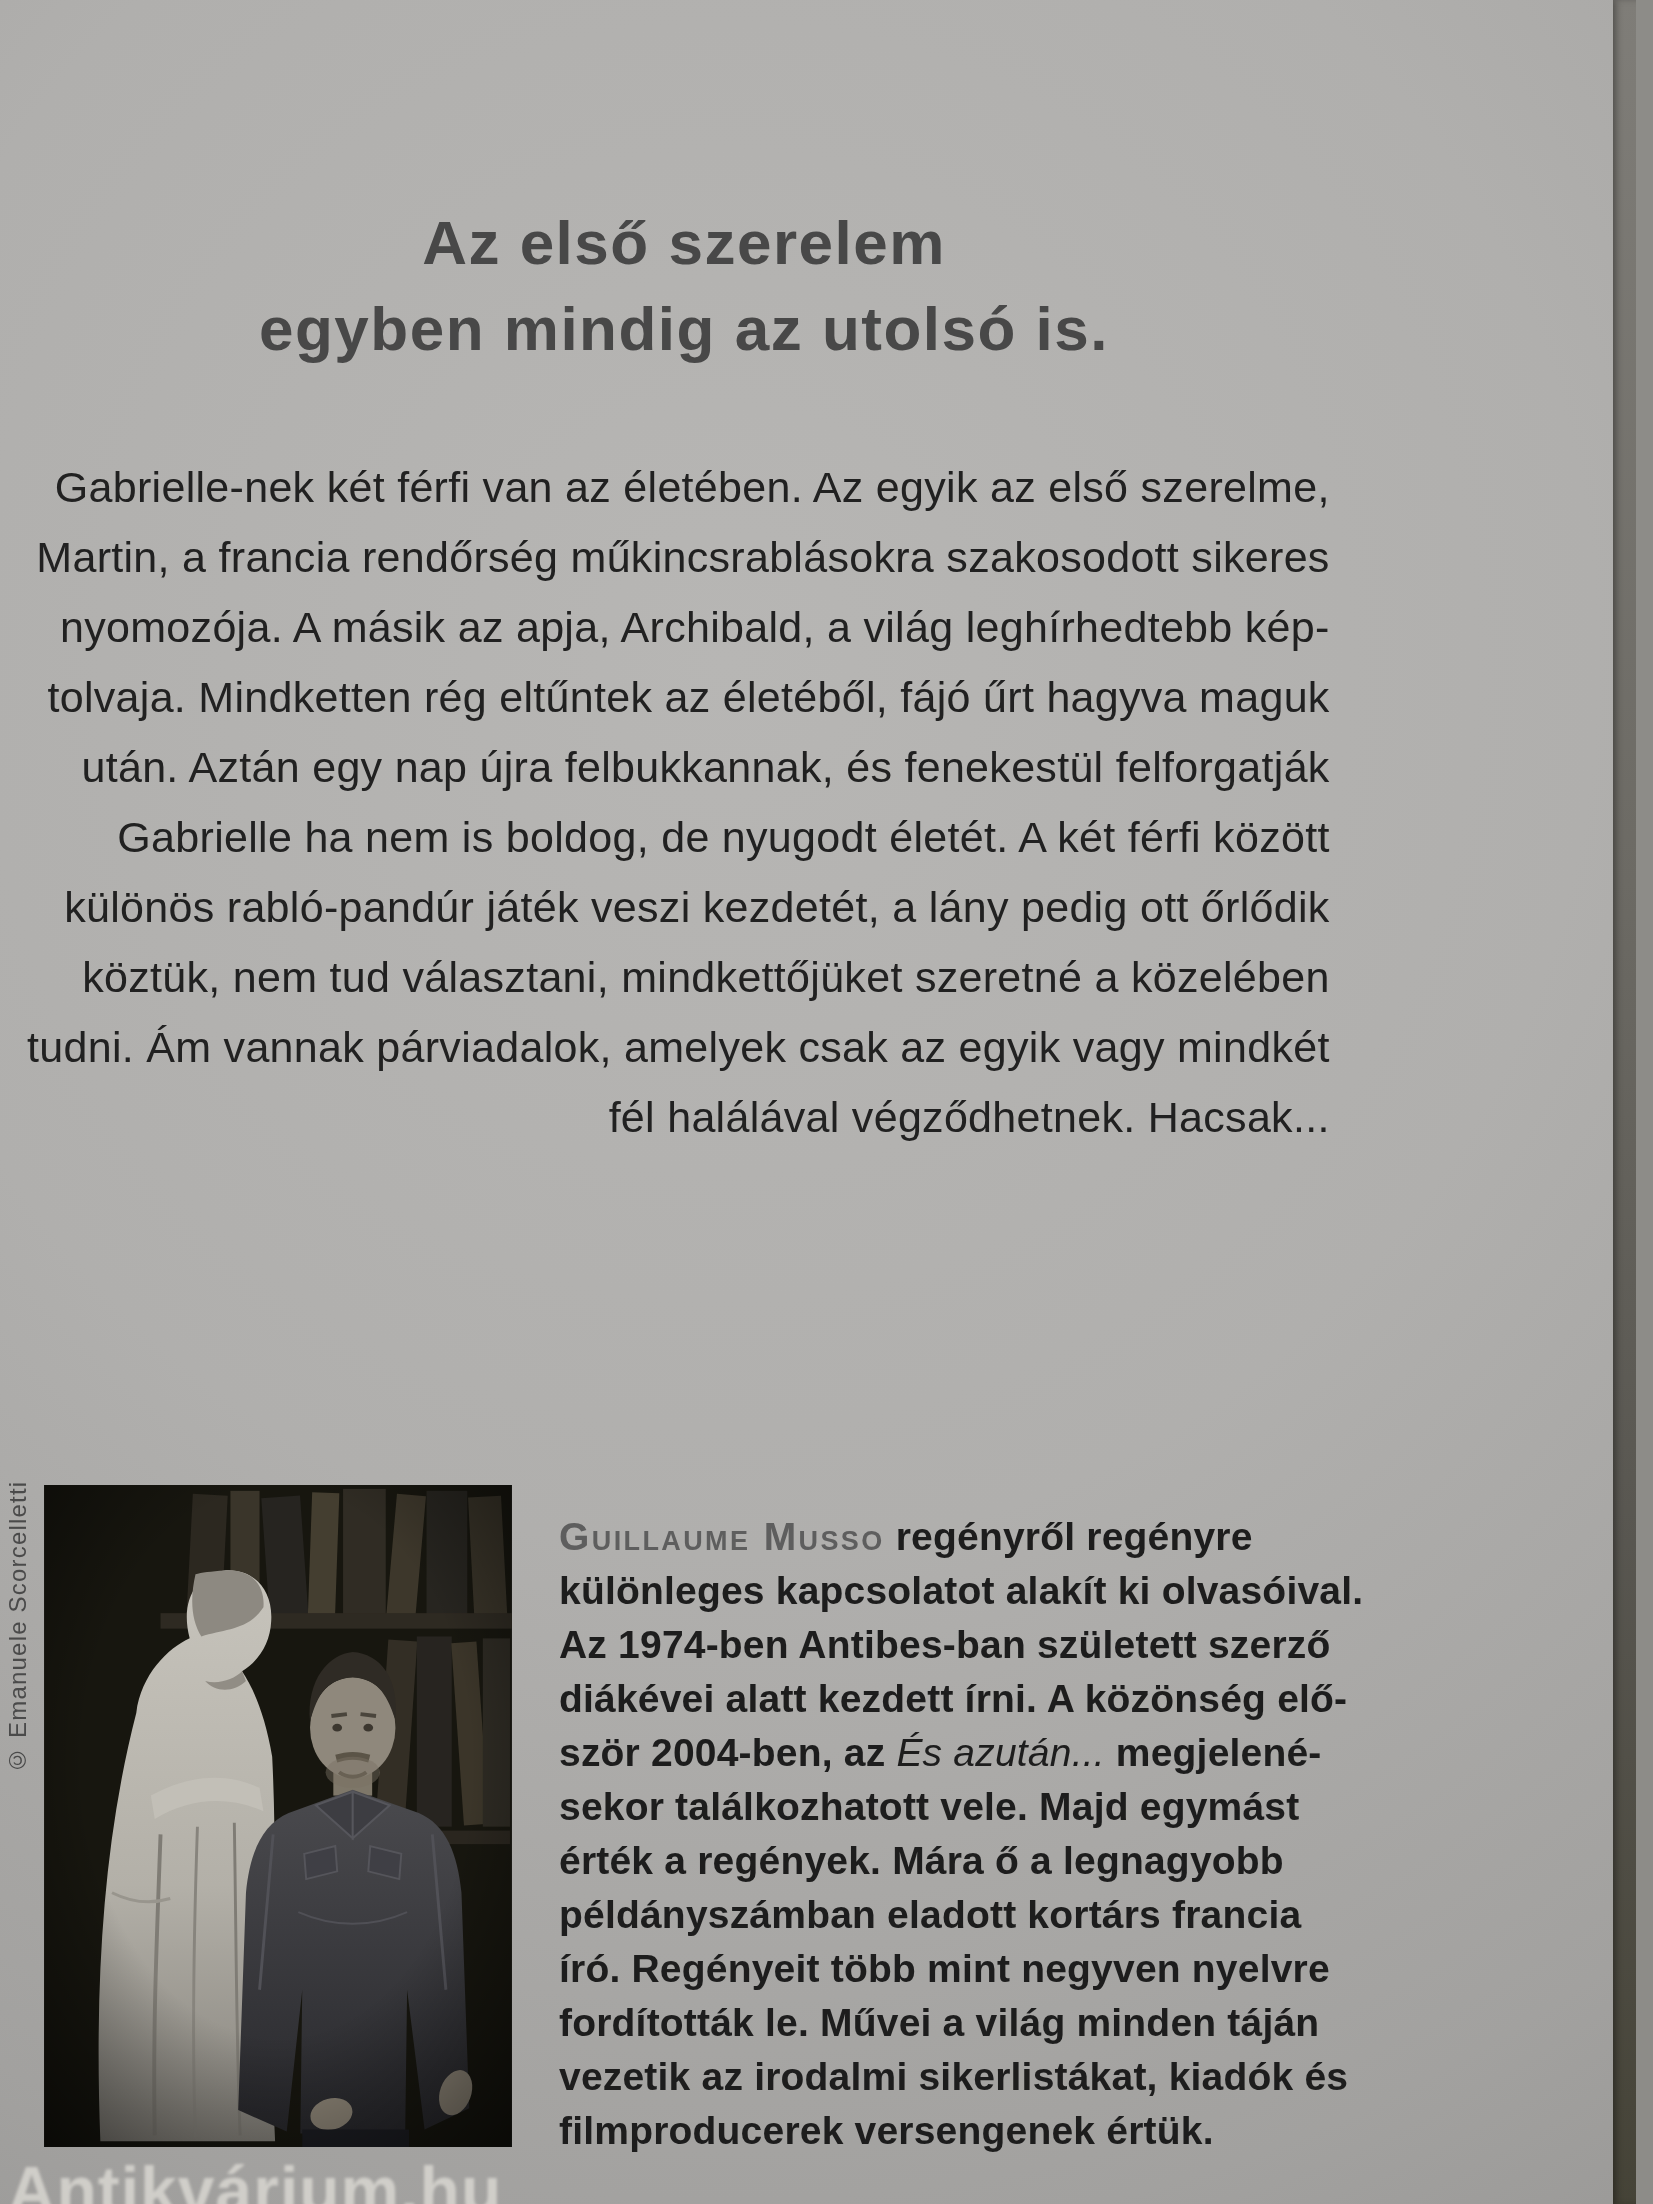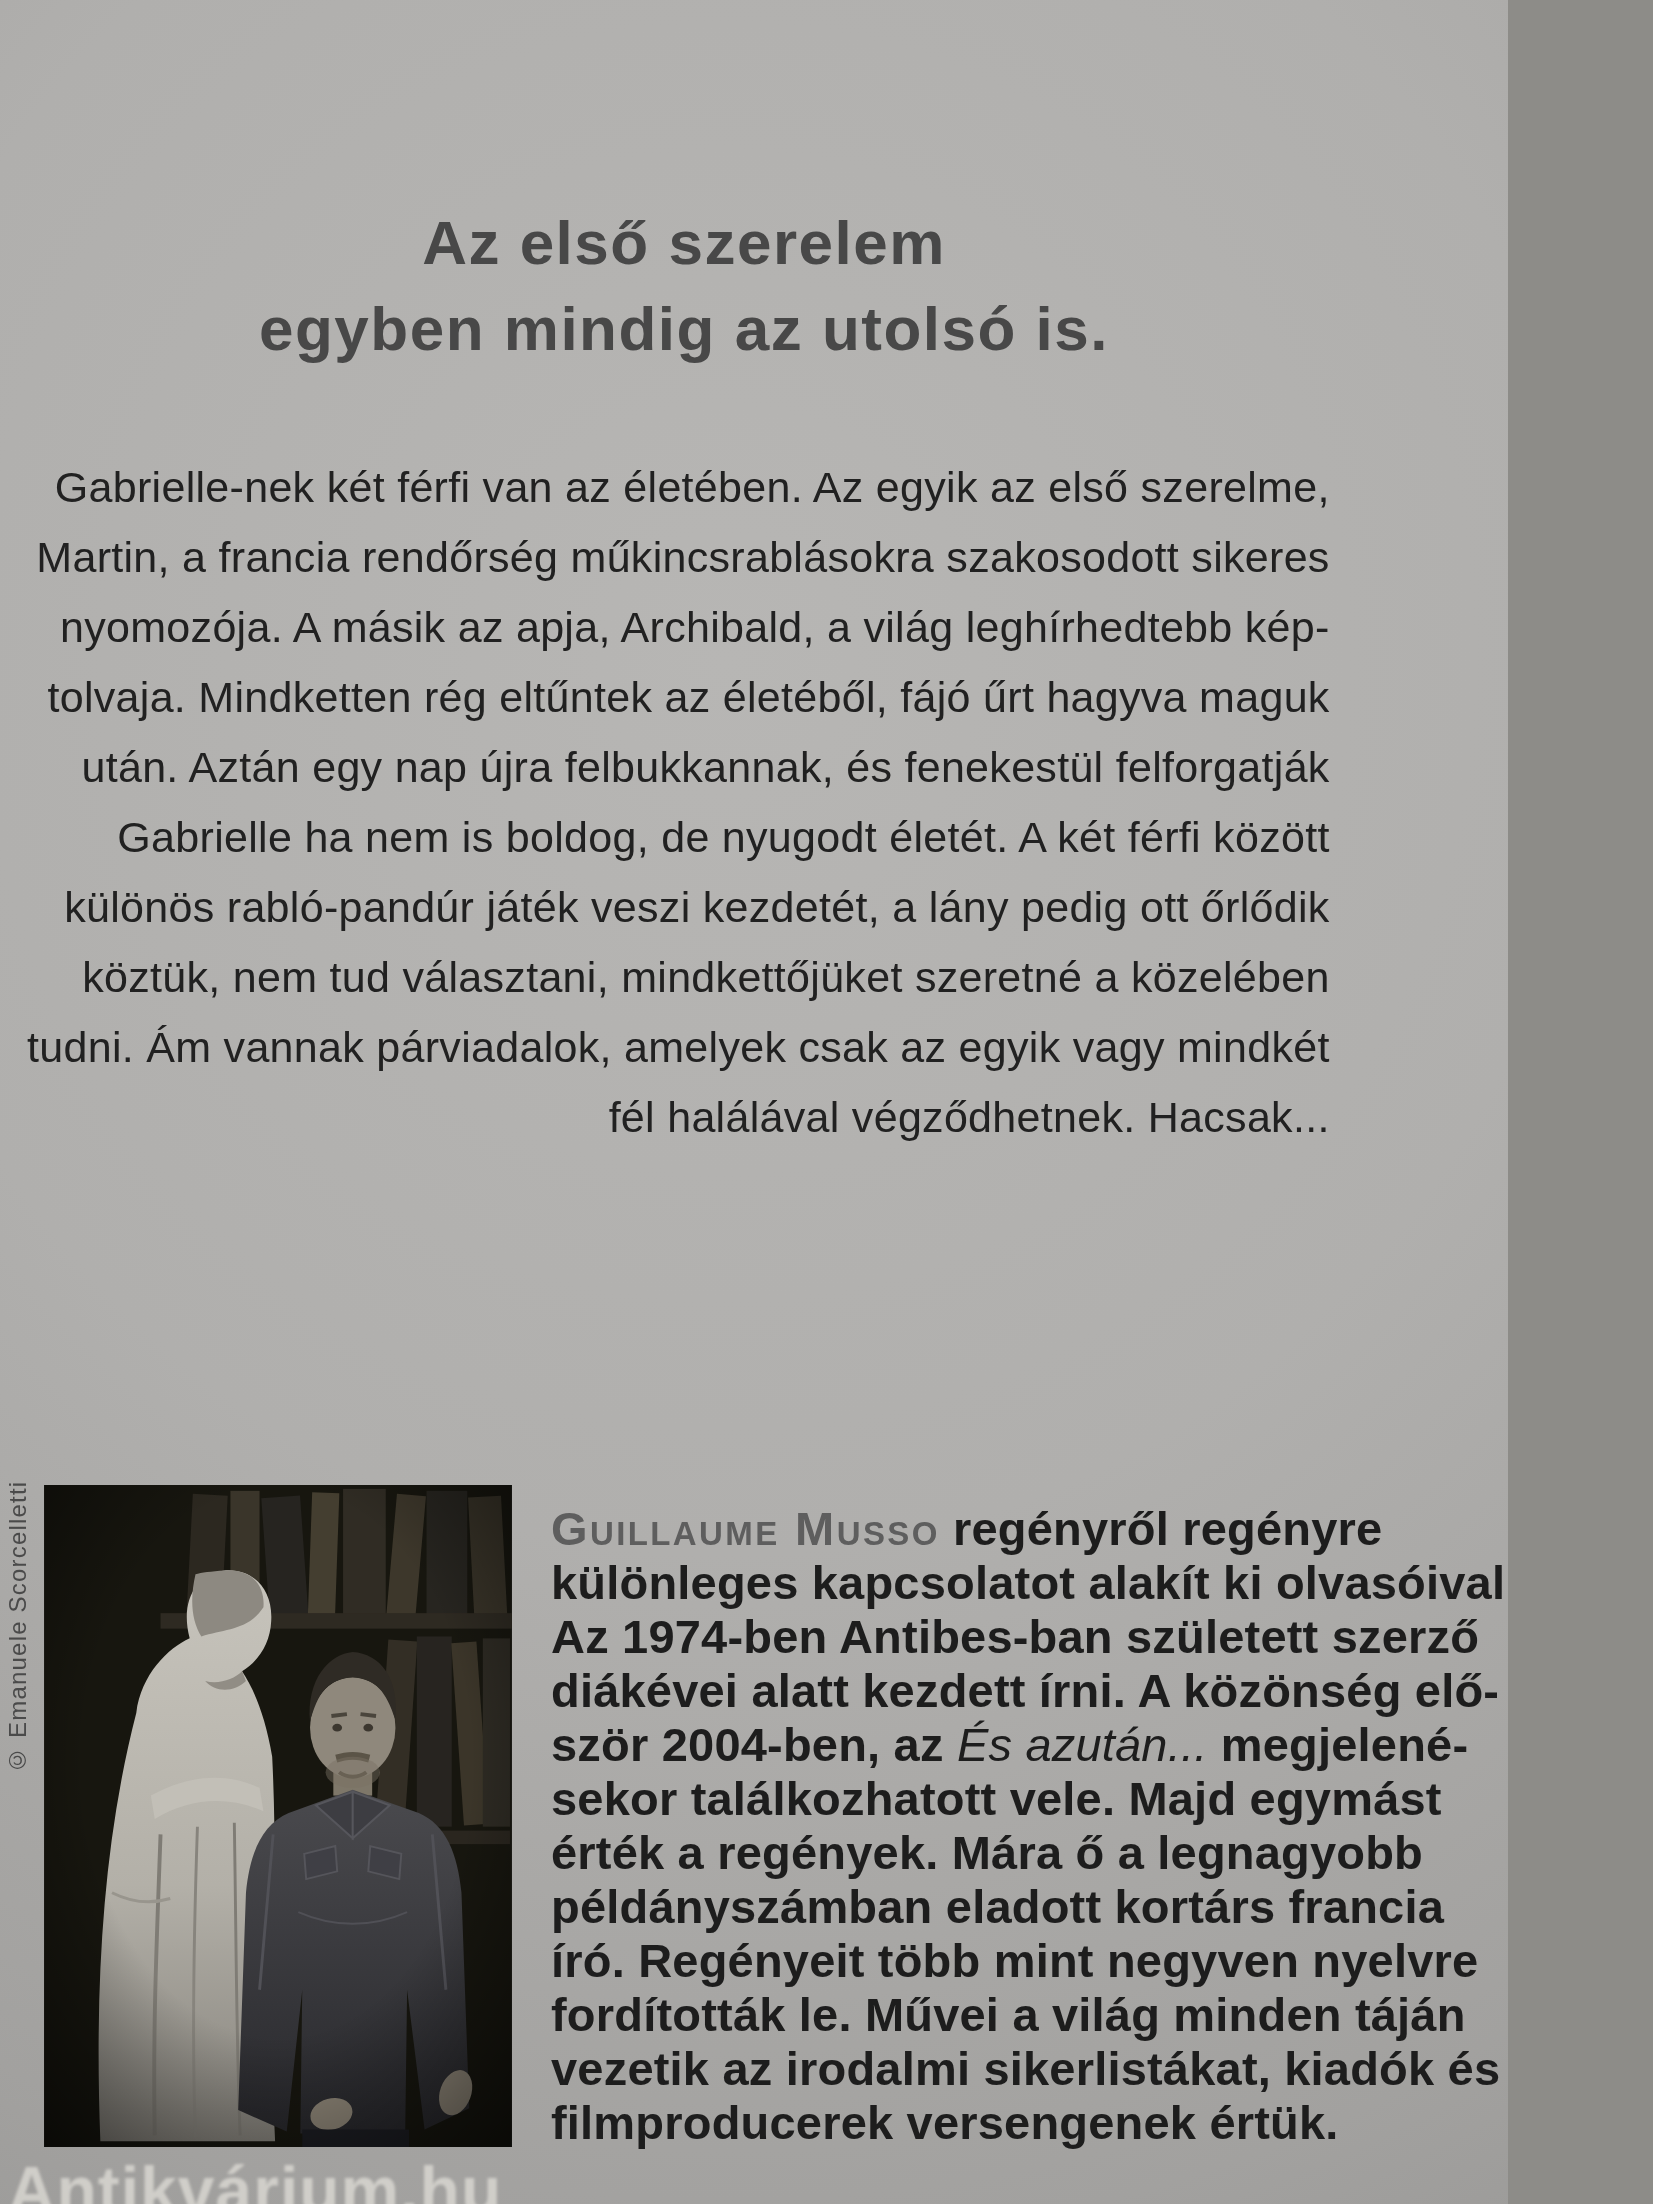--- a/index.html
+++ b/index.html
@@ -2,21 +2,21 @@
 <html><head>
 <meta charset="utf-8">
 <style>
   html,body{margin:0;padding:0;}
   body{
     font-family:"Liberation Sans", sans-serif;
     background:#8d8c88;
   }
   .scene{
     position:relative;
-    width:1508px;height:2205px;
+    width:1636px;height:2205px;
     overflow:hidden;
     background:linear-gradient(#85837e, #6e6c66 40%, #55534c 75%, #444239);
   }
   
   .page{
     position:absolute;left:0;top:0;
     width:1613px;height:2205px;
     background:radial-gradient(120% 90% at 45% 30%, #b7b6b4 0%, #b0afad 45%, #a2a19f 80%, #969593 100%);
     box-shadow:3.9px 0 6.8px rgba(0,0,0,.35);
     overflow:hidden;
@@ -39,22 +39,22 @@
     position:absolute;left:27px;top:452px;
     margin:0;
     font-size:43px;line-height:70px;font-weight:400;
     letter-spacing:0.3px;
     color:#212121;
     white-space:pre;
     text-align:right;
   }
   .bio{
     position:absolute;left:543px;top:1494px;
-    margin:8px;
-    font-size:47px;line-height:54px;font-weight:700;
+    margin:16px;
+    font-size:39px;line-height:54px;font-weight:700;
     letter-spacing:0.2px;
     color:#1d1d1d;
     white-space:pre;
   }
   .author-name{
     font-variant:small-caps;
     letter-spacing:2.4px;
     color:#5e5e5e;
   }
   .book-title{font-style:italic;font-weight:400;}

